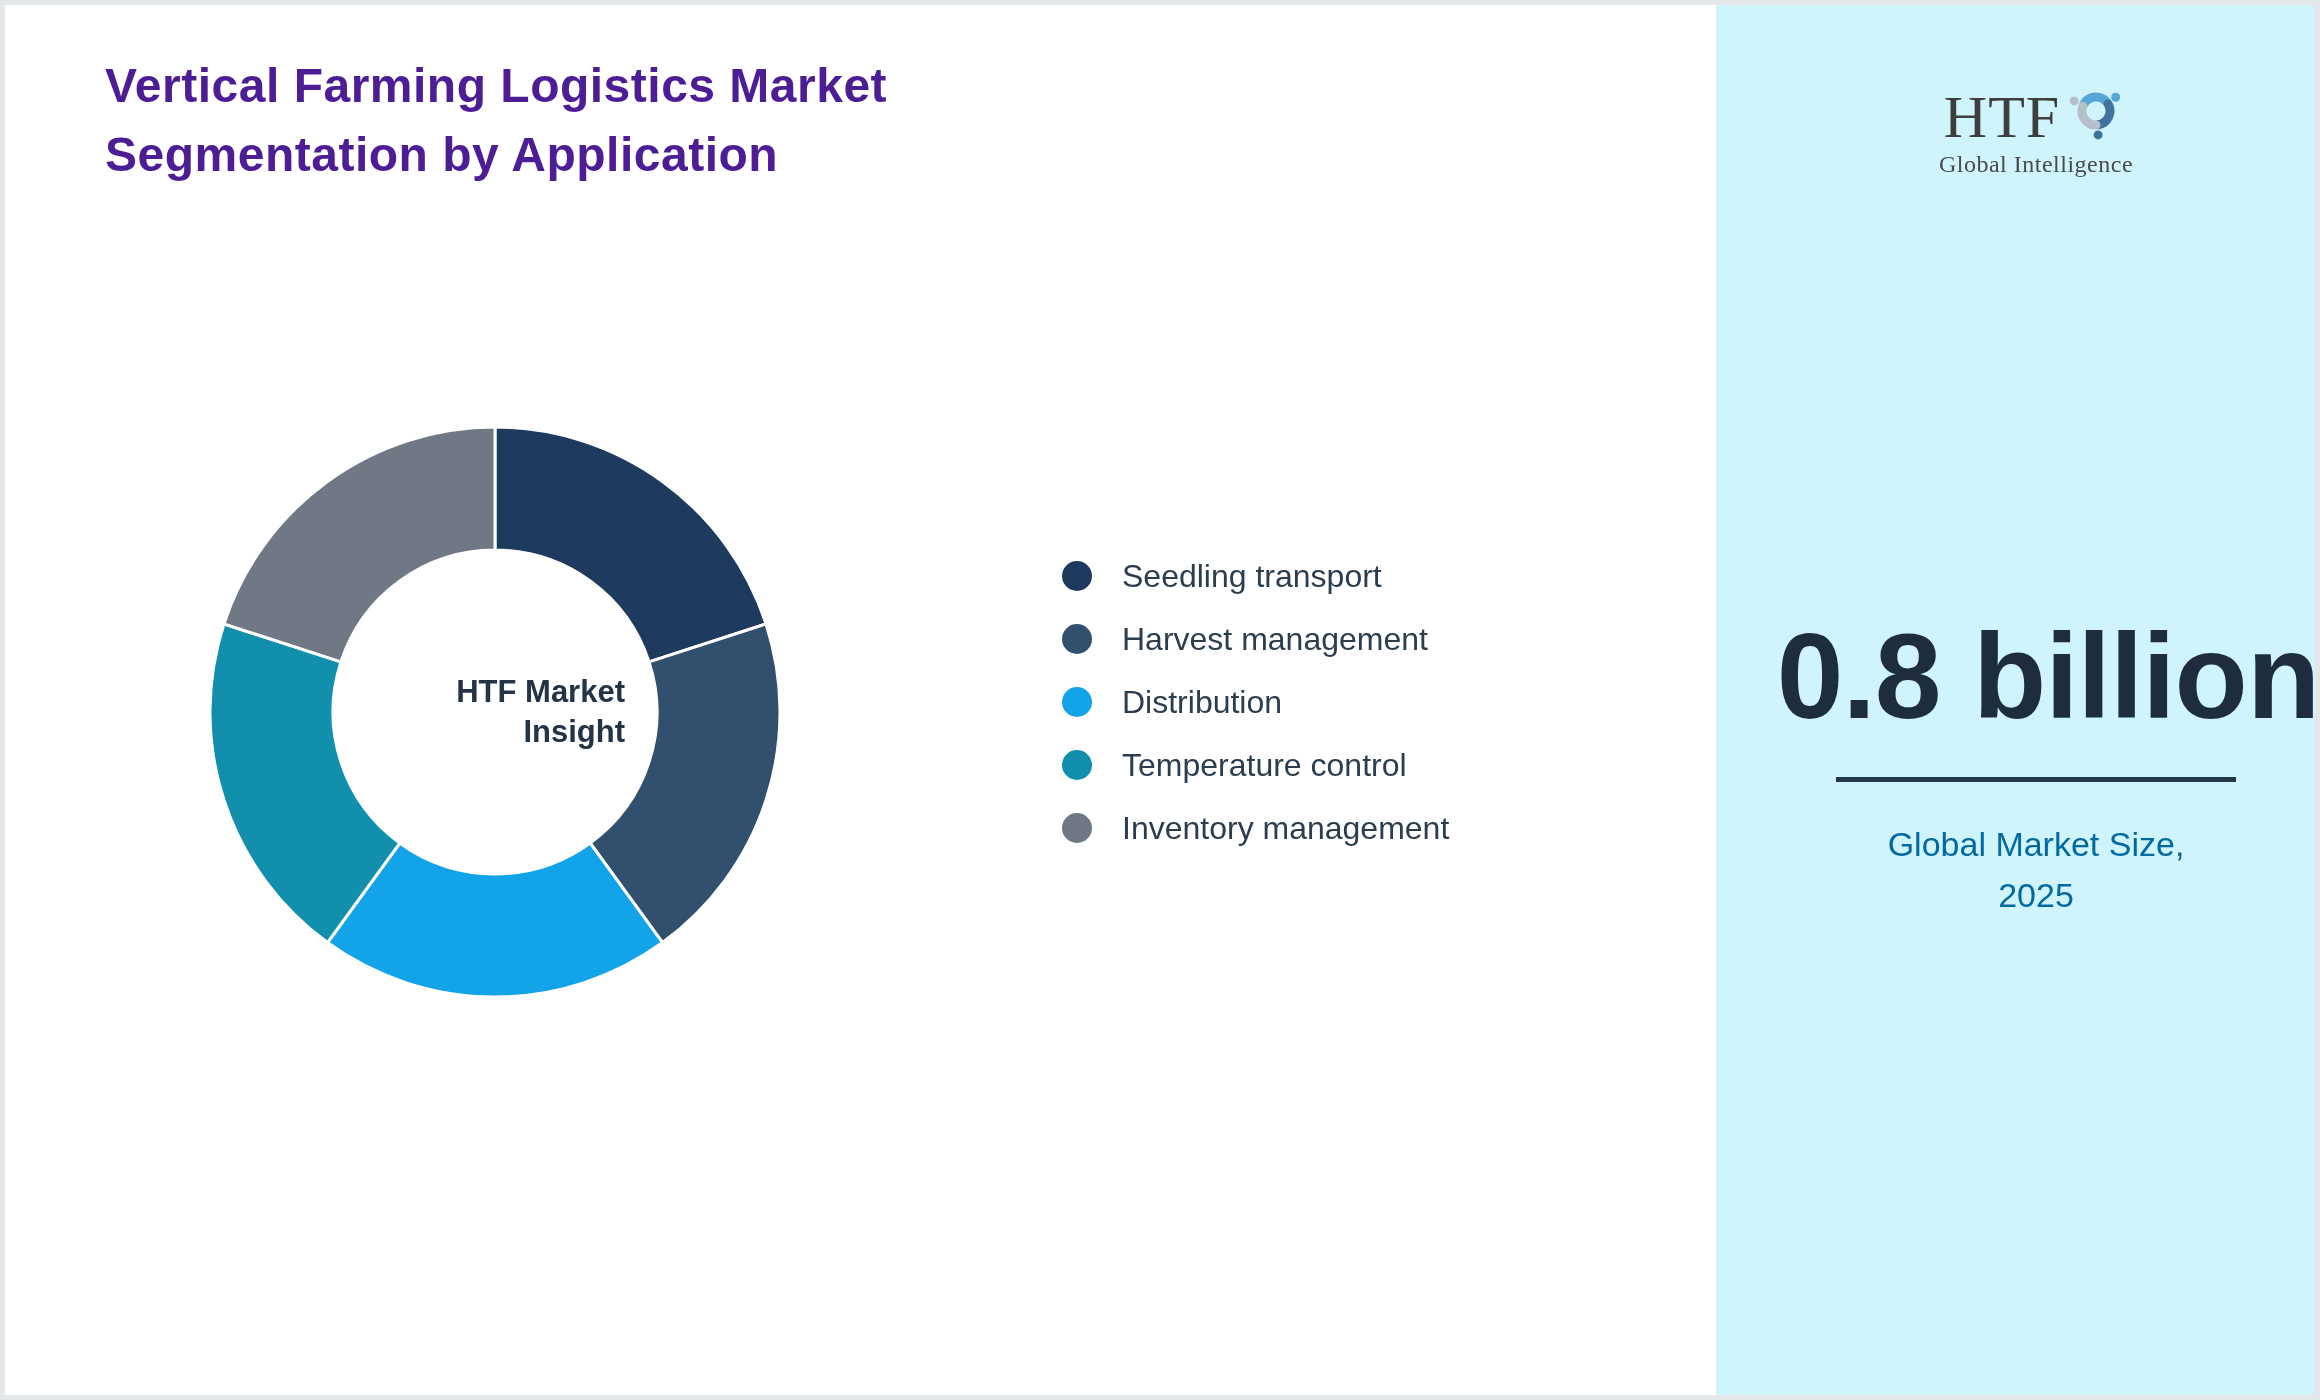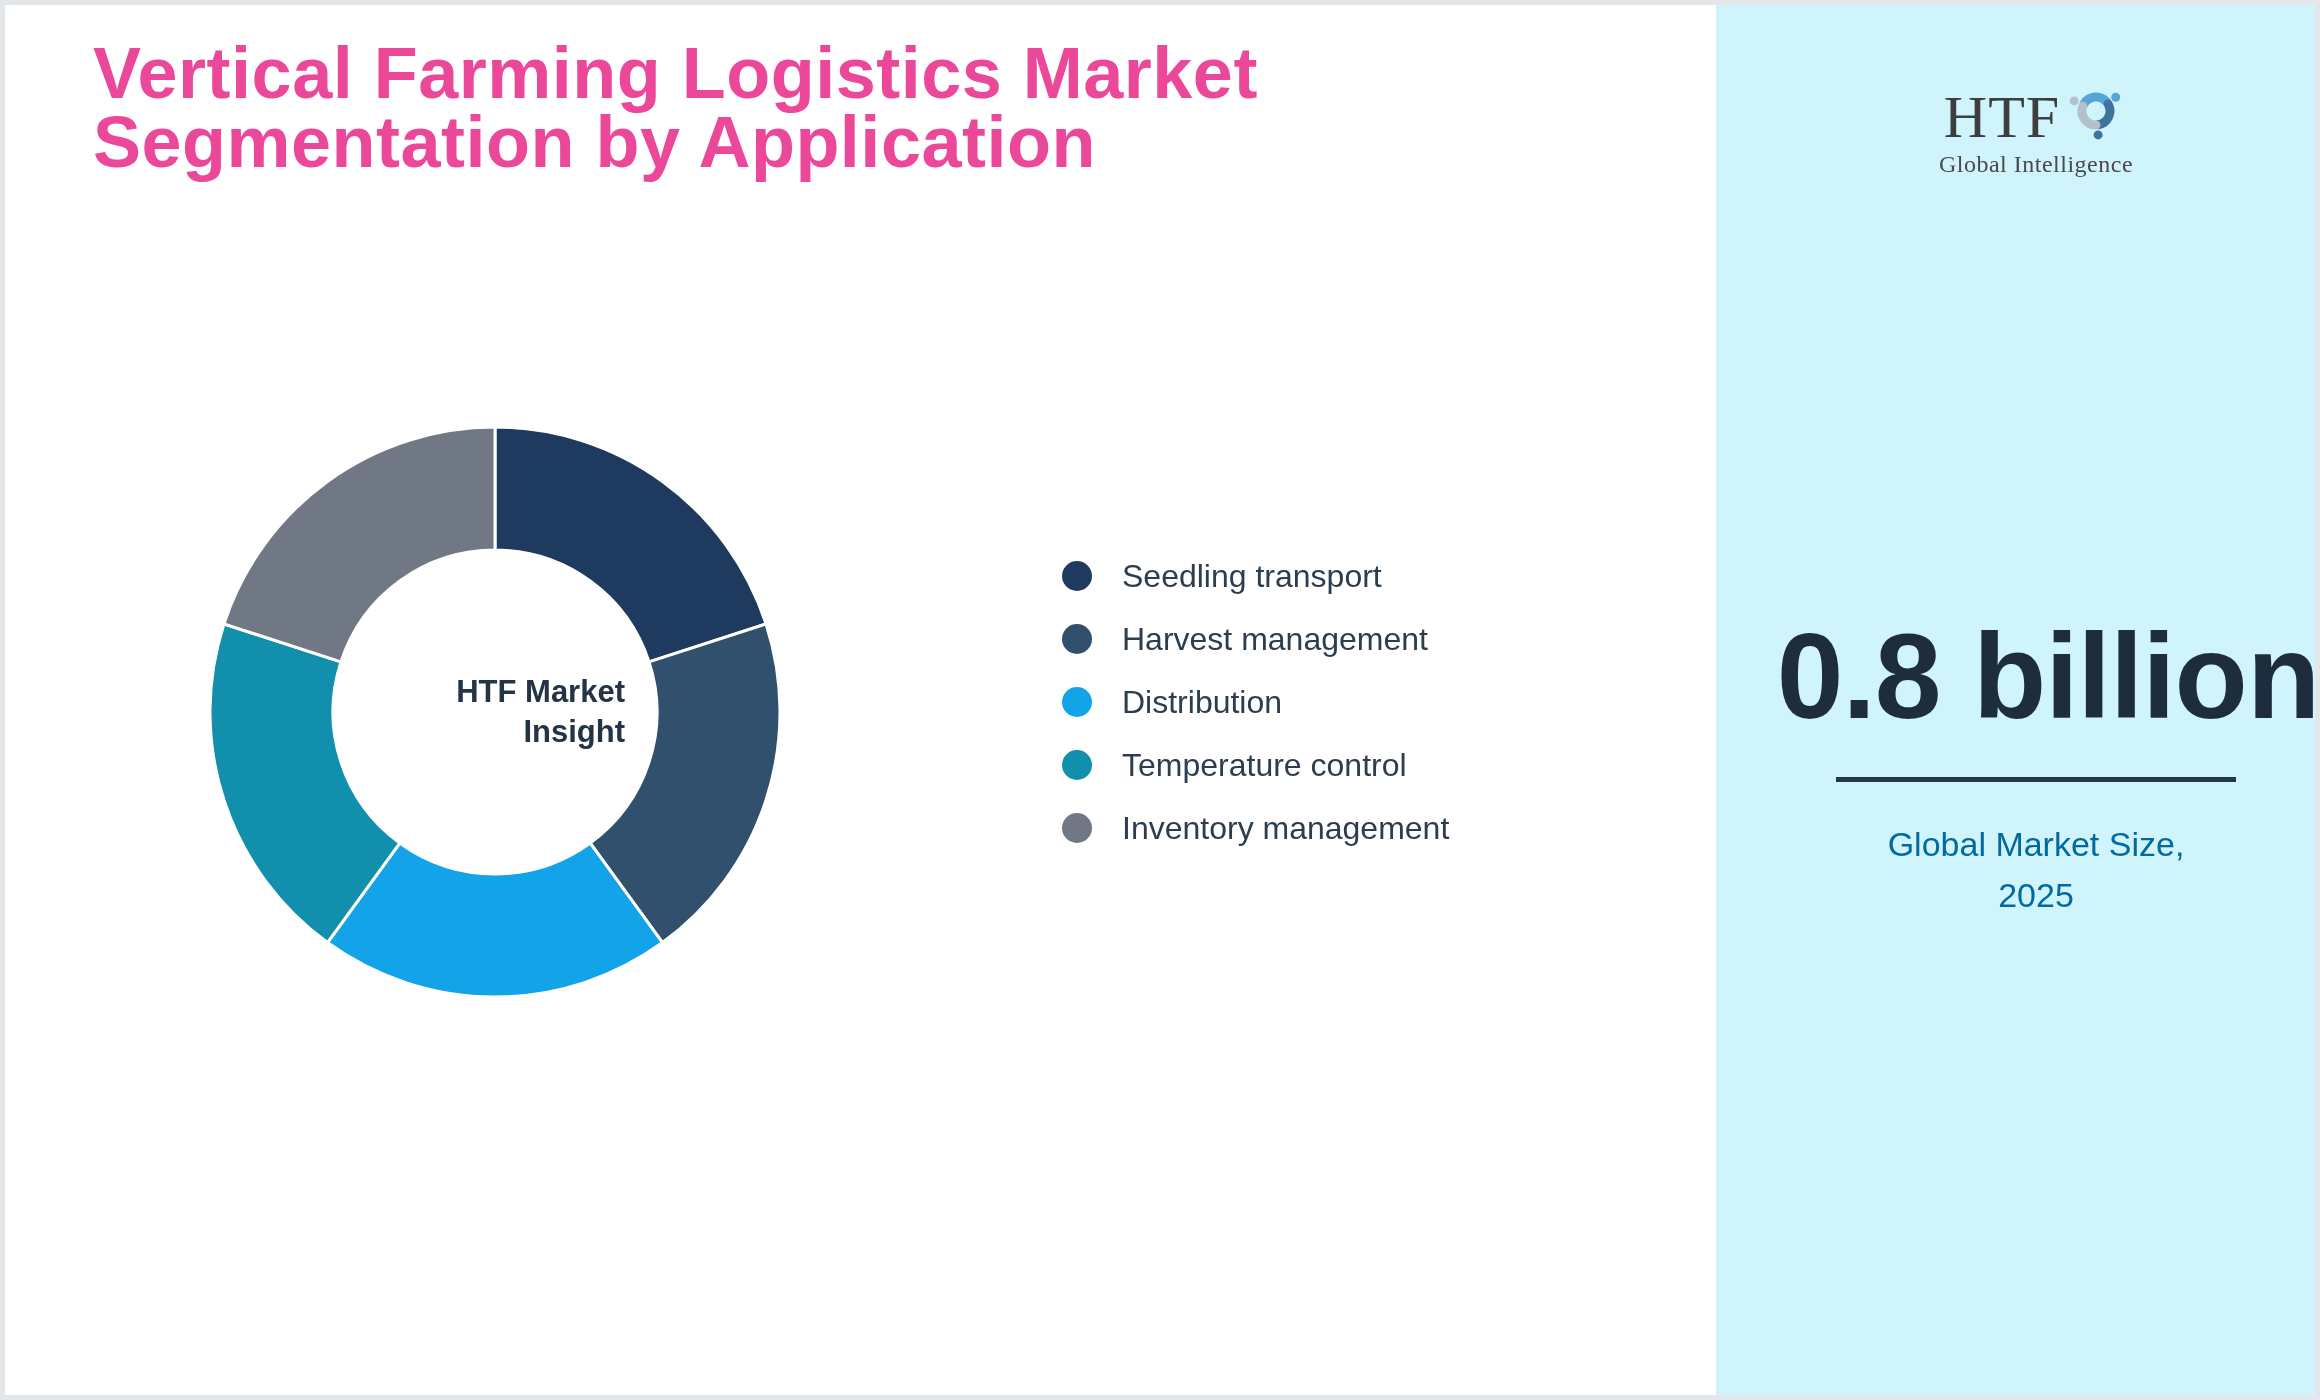--- a/index.html
+++ b/index.html
@@ -6,23 +6,23 @@
   .page{
     position:relative;
     width:2320px;height:1400px;
     box-sizing:border-box;
     border:5px solid #e4e7ea;
     background:#ffffff;
     overflow:hidden;
     font-family:"Liberation Sans", sans-serif;
   }
   .title{
-    position:absolute;left:88px;top:34px;margin:0;
-    font-size:72px;line-height:69px;font-weight:700;
-    color:#ec4899;white-space:pre-line;letter-spacing:0.5px;
+    position:absolute;left:88px;top:34px;margin:12px;
+    font-size:48px;line-height:69px;font-weight:700;
+    color:#4c1d95;white-space:pre-line;letter-spacing:0.5px;
   }
   .donut-wrap{position:absolute;left:185px;top:402px;width:610px;height:610px;}
   .donut-wrap svg{display:block;width:610px;height:610px;}
   .center-label{
     position:absolute;left:50%;top:50%;transform:translate(-50%,-50%);
     text-align:right;font-weight:700;font-size:31px;line-height:40px;
     color:#233447;white-space:pre-line;width:260px;
   }
   .legend{position:absolute;left:1057px;top:556px;}
   .legend-item{display:flex;align-items:center;height:30px;margin-bottom:33px;}

